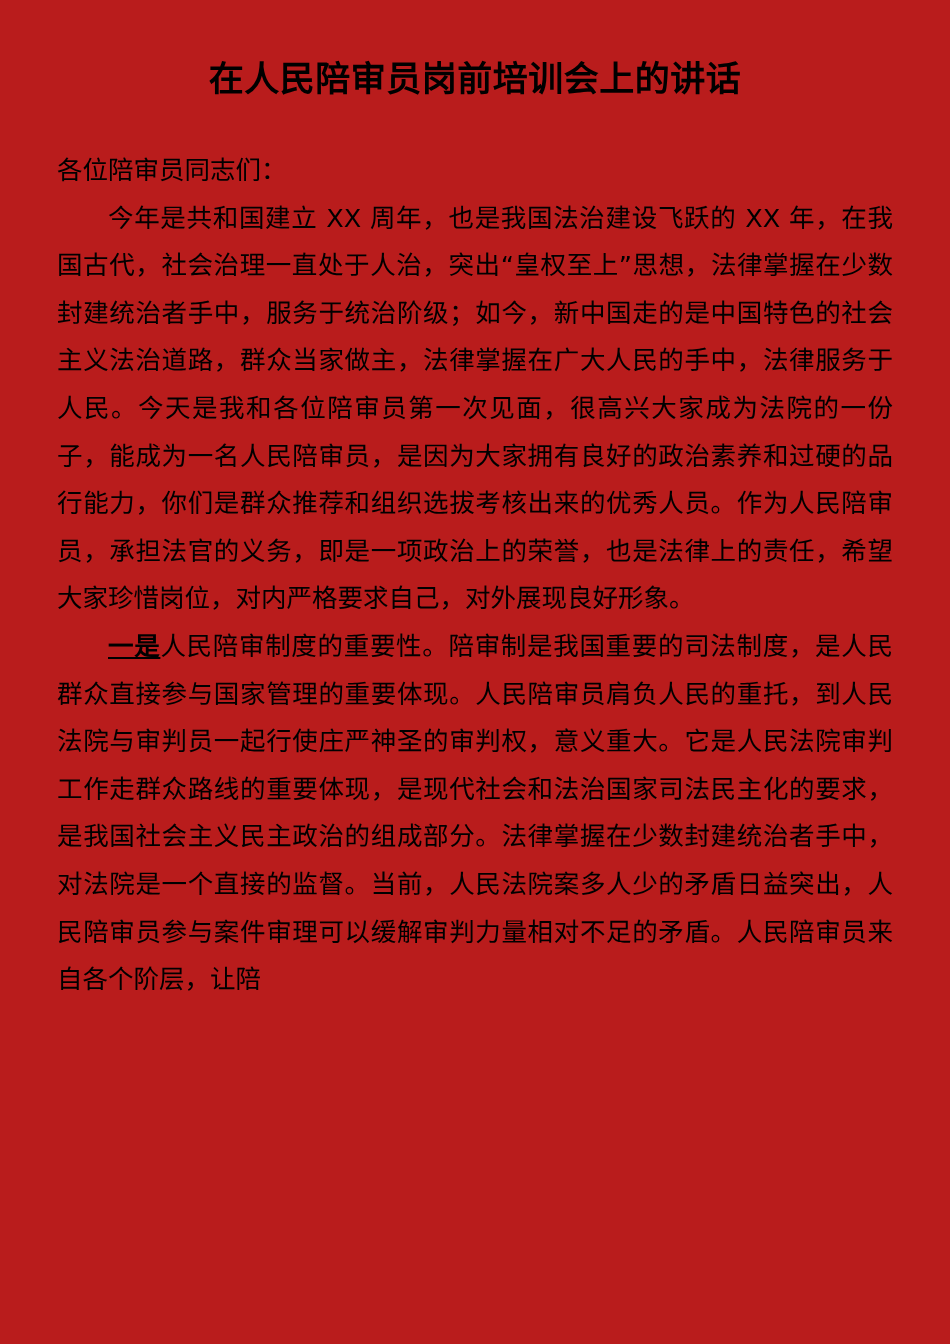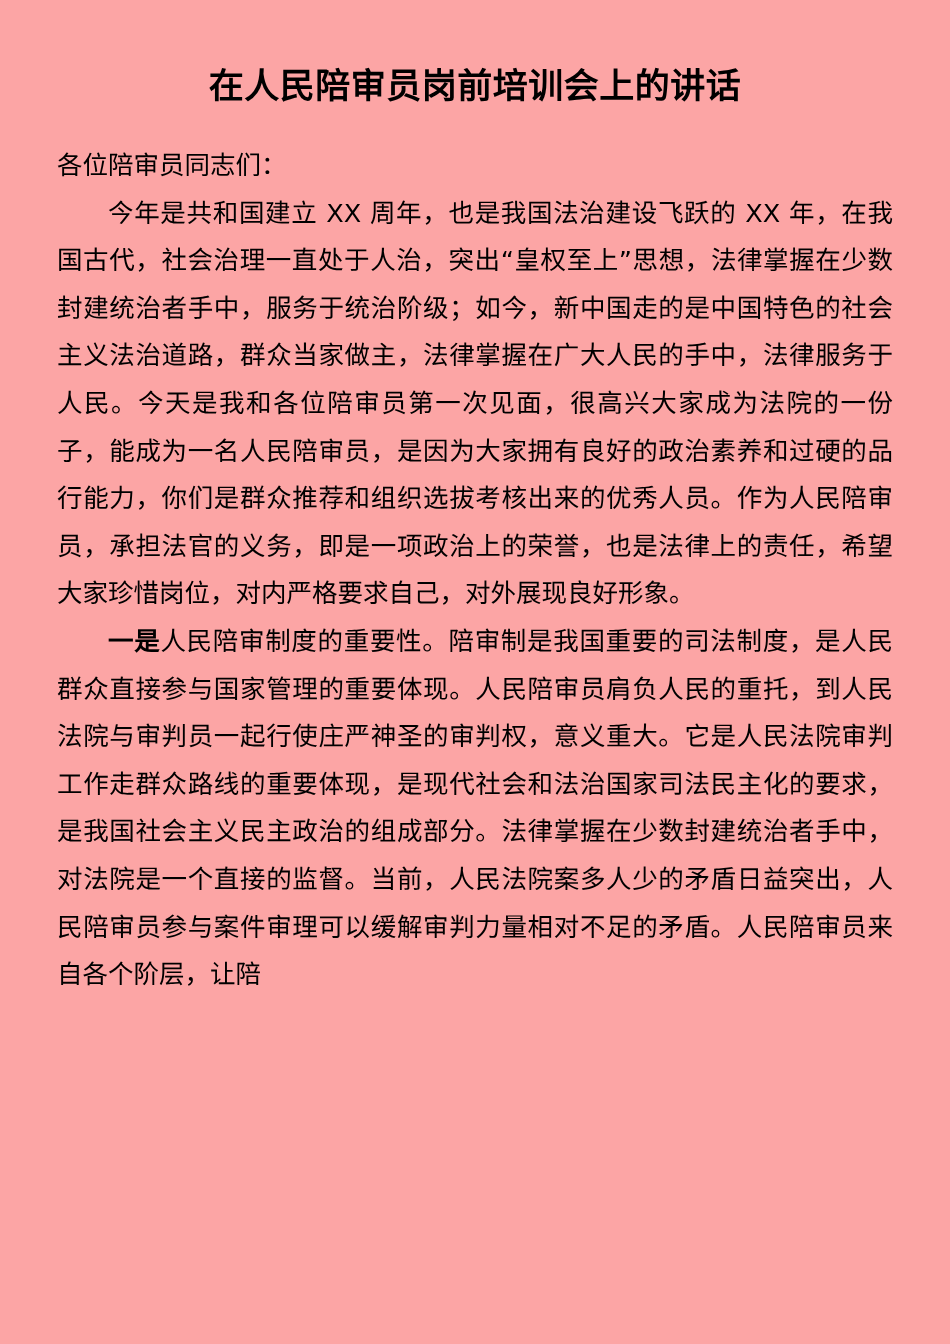--- a/index.html
+++ b/index.html
@@ -9,39 +9,39 @@
     background: #ffffff;
   }
   body {
     font-family: "DejaVu Sans", "Liberation Sans", sans-serif;
     color: #000000;
   }
   .page {
     position: relative;
     width: 950px;
     height: 1344px;
-    background: #fca5a5;
+    background: #b91c1c;
     overflow: hidden;
     box-sizing: border-box;
-    padding: 7px 57px;
+    padding: 0 57px;
   }
   .doc-title {
     margin: 0;
     padding: 0;
     text-align: center;
     font-weight: bold;
     font-size: 35px;
     line-height: 1;
     letter-spacing: 0.5px;
     padding-top: 62px;
     padding-bottom: 0;
     white-space: nowrap;
   }
   .body-text {
-    margin-top: 38px;
+    margin-top: 50px;
   }
   p.para {
     margin: 0;
     padding: 0;
     font-size: 25.5px;
     line-height: 47.6px;
     text-align: justify;
     text-justify: inter-character;
     letter-spacing: 0px;
     word-break: break-all;
@@ -49,20 +49,21 @@
     hyphens: none;
   }
   p.indent {
     text-indent: 2em;
   }
   p.noindent {
     text-indent: 0;
   }
   .b {
     font-weight: bold;
+    text-decoration: underline;
   }
 </style>
 </head>
 <body>
 
 <div class="page">
 
   <h1 class="doc-title">在人民陪审员岗前培训会上的讲话</h1>
 
   <div class="body-text">

